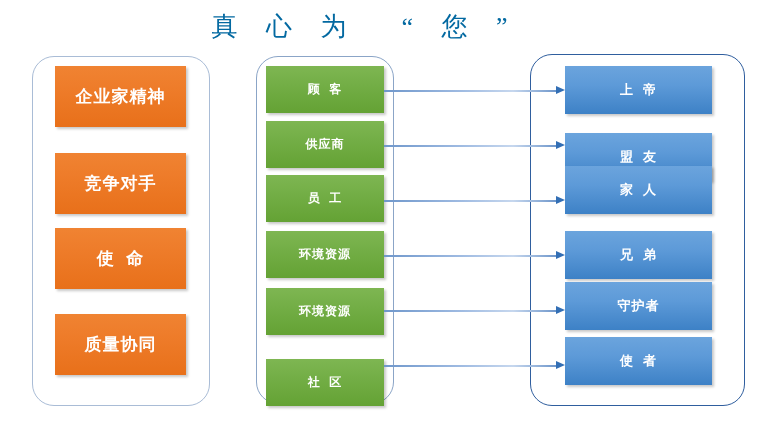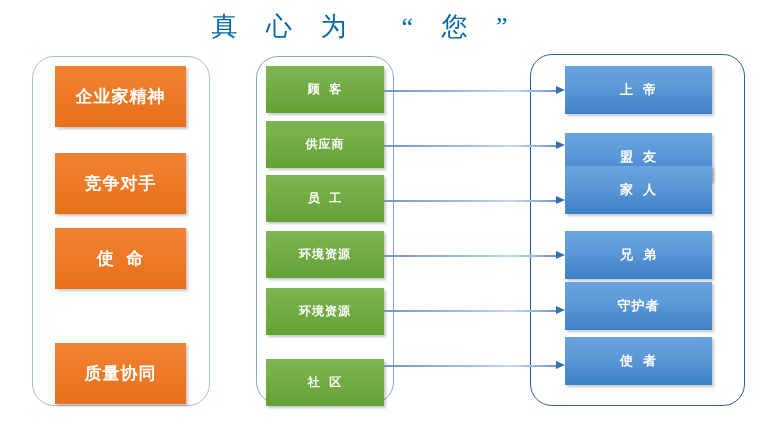--- a/index.html
+++ b/index.html
@@ -141,21 +141,21 @@
   <span class="title-gap-a"></span>
   <span class="title-seg">“ 您 ”</span>
   <span class="title-gap-b"></span>
 </div>
 
 <div class="column" id="column-left"></div>
 
 <div class="box box-orange" style="top:66px">企业家精神</div>
 <div class="box box-orange" style="top:153px">竞争对手</div>
 <div class="box box-orange" style="top:228px">使  命</div>
-<div class="box box-orange" style="top:343px">质量协同</div>
+<div class="box box-orange" style="top:314px">质量协同</div>
 
 <div class="column" id="column-middle"></div>
 
 <div class="box box-green" style="top:66px">顾  客</div>
 <div class="box box-green" style="top:121px">供应商</div>
 <div class="box box-green" style="top:175px">员  工</div>
 <div class="box box-green" style="top:231px">环境资源</div>
 <div class="box box-green" style="top:288px">环境资源</div>
 <div class="box box-green" style="top:359px">社  区</div>
 

